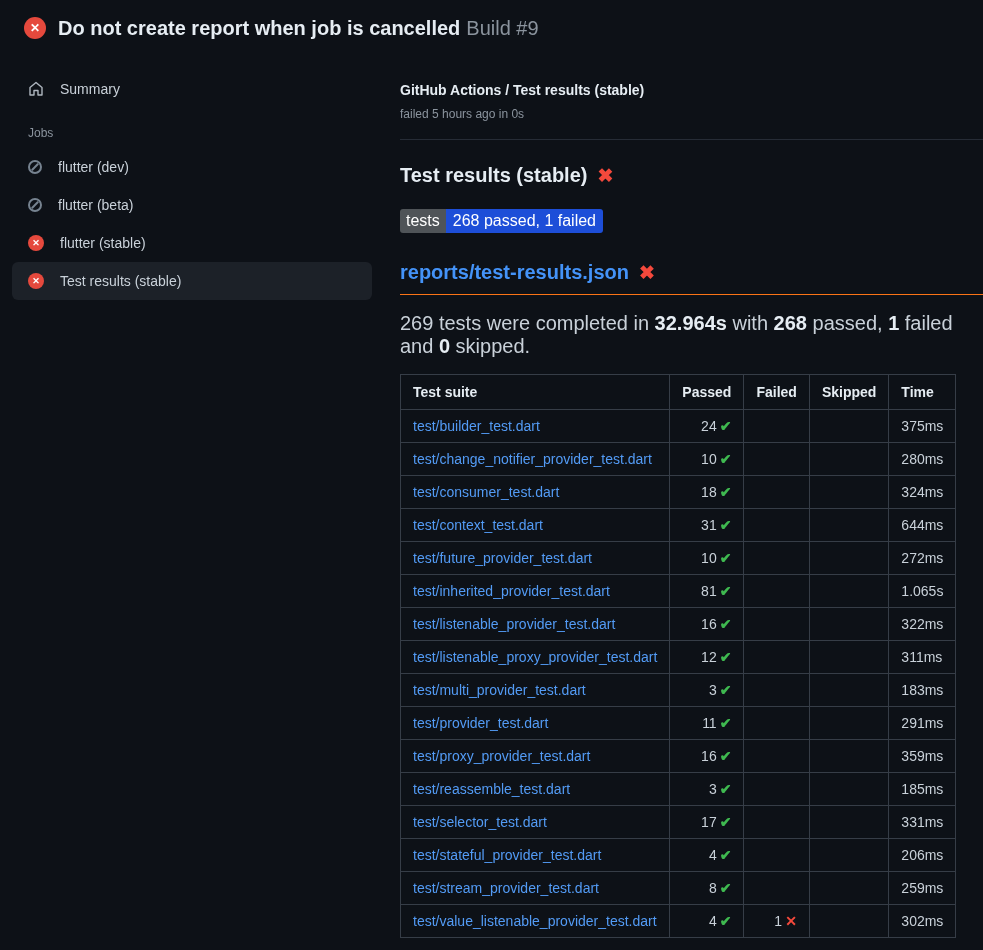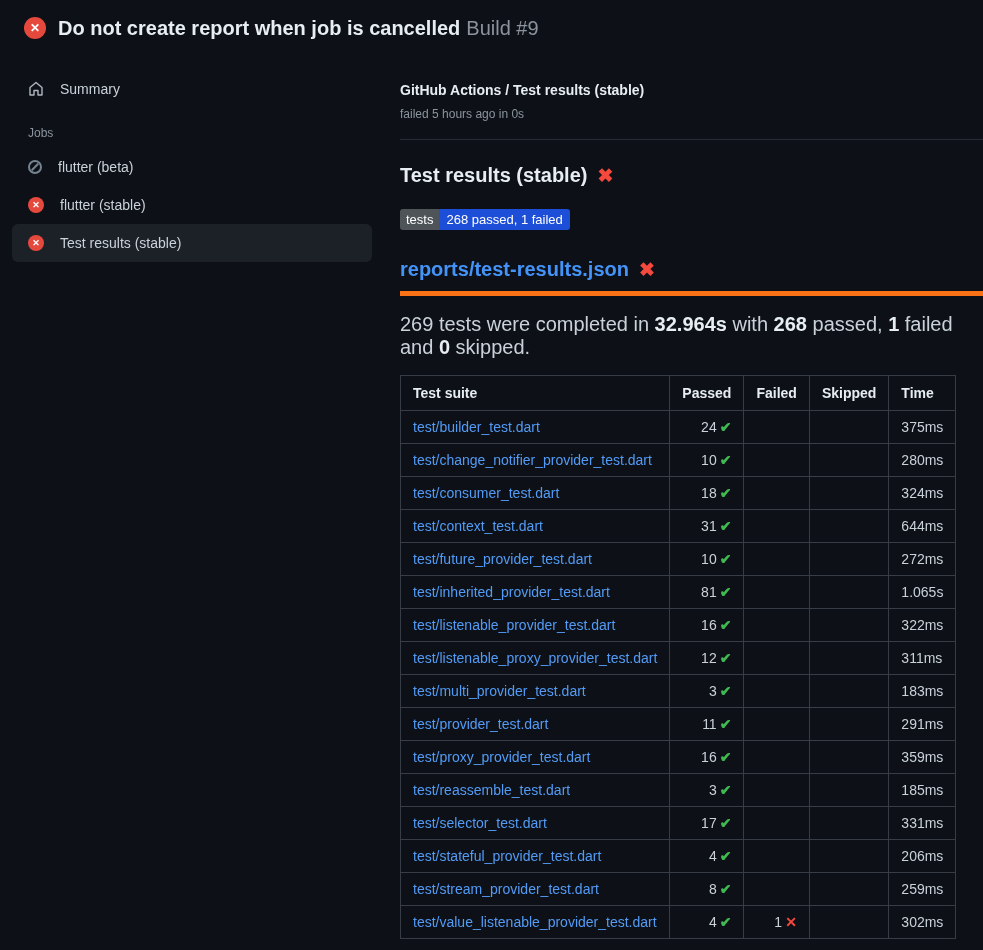--- a/index.html
+++ b/index.html
@@ -40,27 +40,27 @@
   
   .main { flex:1; min-width:0; padding:26px 0 0 16px; }
   .breadcrumb { font-size:14px; font-weight:700; color:#e6edf3; margin:0; }
   .status-line { font-size:12px; color:#8b949e; margin-top:9px; }
   .divider { border:none; border-top:1px solid #262c36; margin:18px 0 0 0; }
 
   .section-title { font-size:20px; font-weight:700; color:#e6edf3; margin:24px 0 0 0;
                    display:flex; align-items:center; }
   .xmark { color:#f4493c; font-weight:900; font-size:19px; margin-left:10px; }
 
-  .badge { display:inline-flex; margin-top:22px; font-size:13px; color:#fff; border-radius:3px;
+  .badge { display:inline-flex; margin-top:22px; font-size:16px; color:#fff; border-radius:3px;
            overflow:hidden; line-height:1; }
   .badge-l { background:#4f5458; padding:4px 6px; }
   .badge-r { background:#1d4ed8; padding:4px 7px; }
 
   .report-title { font-size:20px; font-weight:700; color:#4493f8; margin:28px 0 0 0;
-                  display:flex; align-items:center; border-bottom:5px solid #f97316; padding-bottom:10px; }
+                  display:flex; align-items:center; border-bottom:1px solid #f97316; padding-bottom:10px; }
   .report-title .link-text { cursor:pointer; }
 
   .summary-text { font-size:20px; color:#c9d1d9; margin:17px 0 0 0; }
   .summary-text b { color:#e6edf3; }
 
   
   table.results { border-collapse:collapse; width:552px; margin-top:16px; font-size:14px; }
   .results th, .results td { border:1px solid #363d47; padding:8px 12px; text-align:left; }
   .results th { font-weight:700; color:#e6edf3; padding:9px 12px; }
   .results td a { color:#539bf5; text-decoration:none; cursor:pointer; }
@@ -88,20 +88,24 @@
         <svg width="16" height="16" viewBox="0 0 16 16" fill="none" stroke="#aeb6bf" stroke-width="1.4">
           <path d="M2 6.5 L8 1.5 L14 6.5 V14 H10 V9.5 H6 V14 H2 Z" stroke-linejoin="round"></path>
         </svg>
       </span>
       <span>Summary</span>
     </div>
     <div class="jobs-label">Jobs</div>
     <nav id="jobs-list">
         <div class="side-row">
           <span class="ci ci-cancel"></span>
+          <span>flutter (dev)</span>
+        </div>
+        <div class="side-row">
+          <span class="ci ci-cancel"></span>
           <span>flutter (beta)</span>
         </div>
         <div class="side-row">
           <span class="ci ci-fail">✕</span>
           <span>flutter (stable)</span>
         </div>
         <div class="side-row selected">
           <span class="ci ci-fail">✕</span>
           <span>Test results (stable)</span>
         </div>

